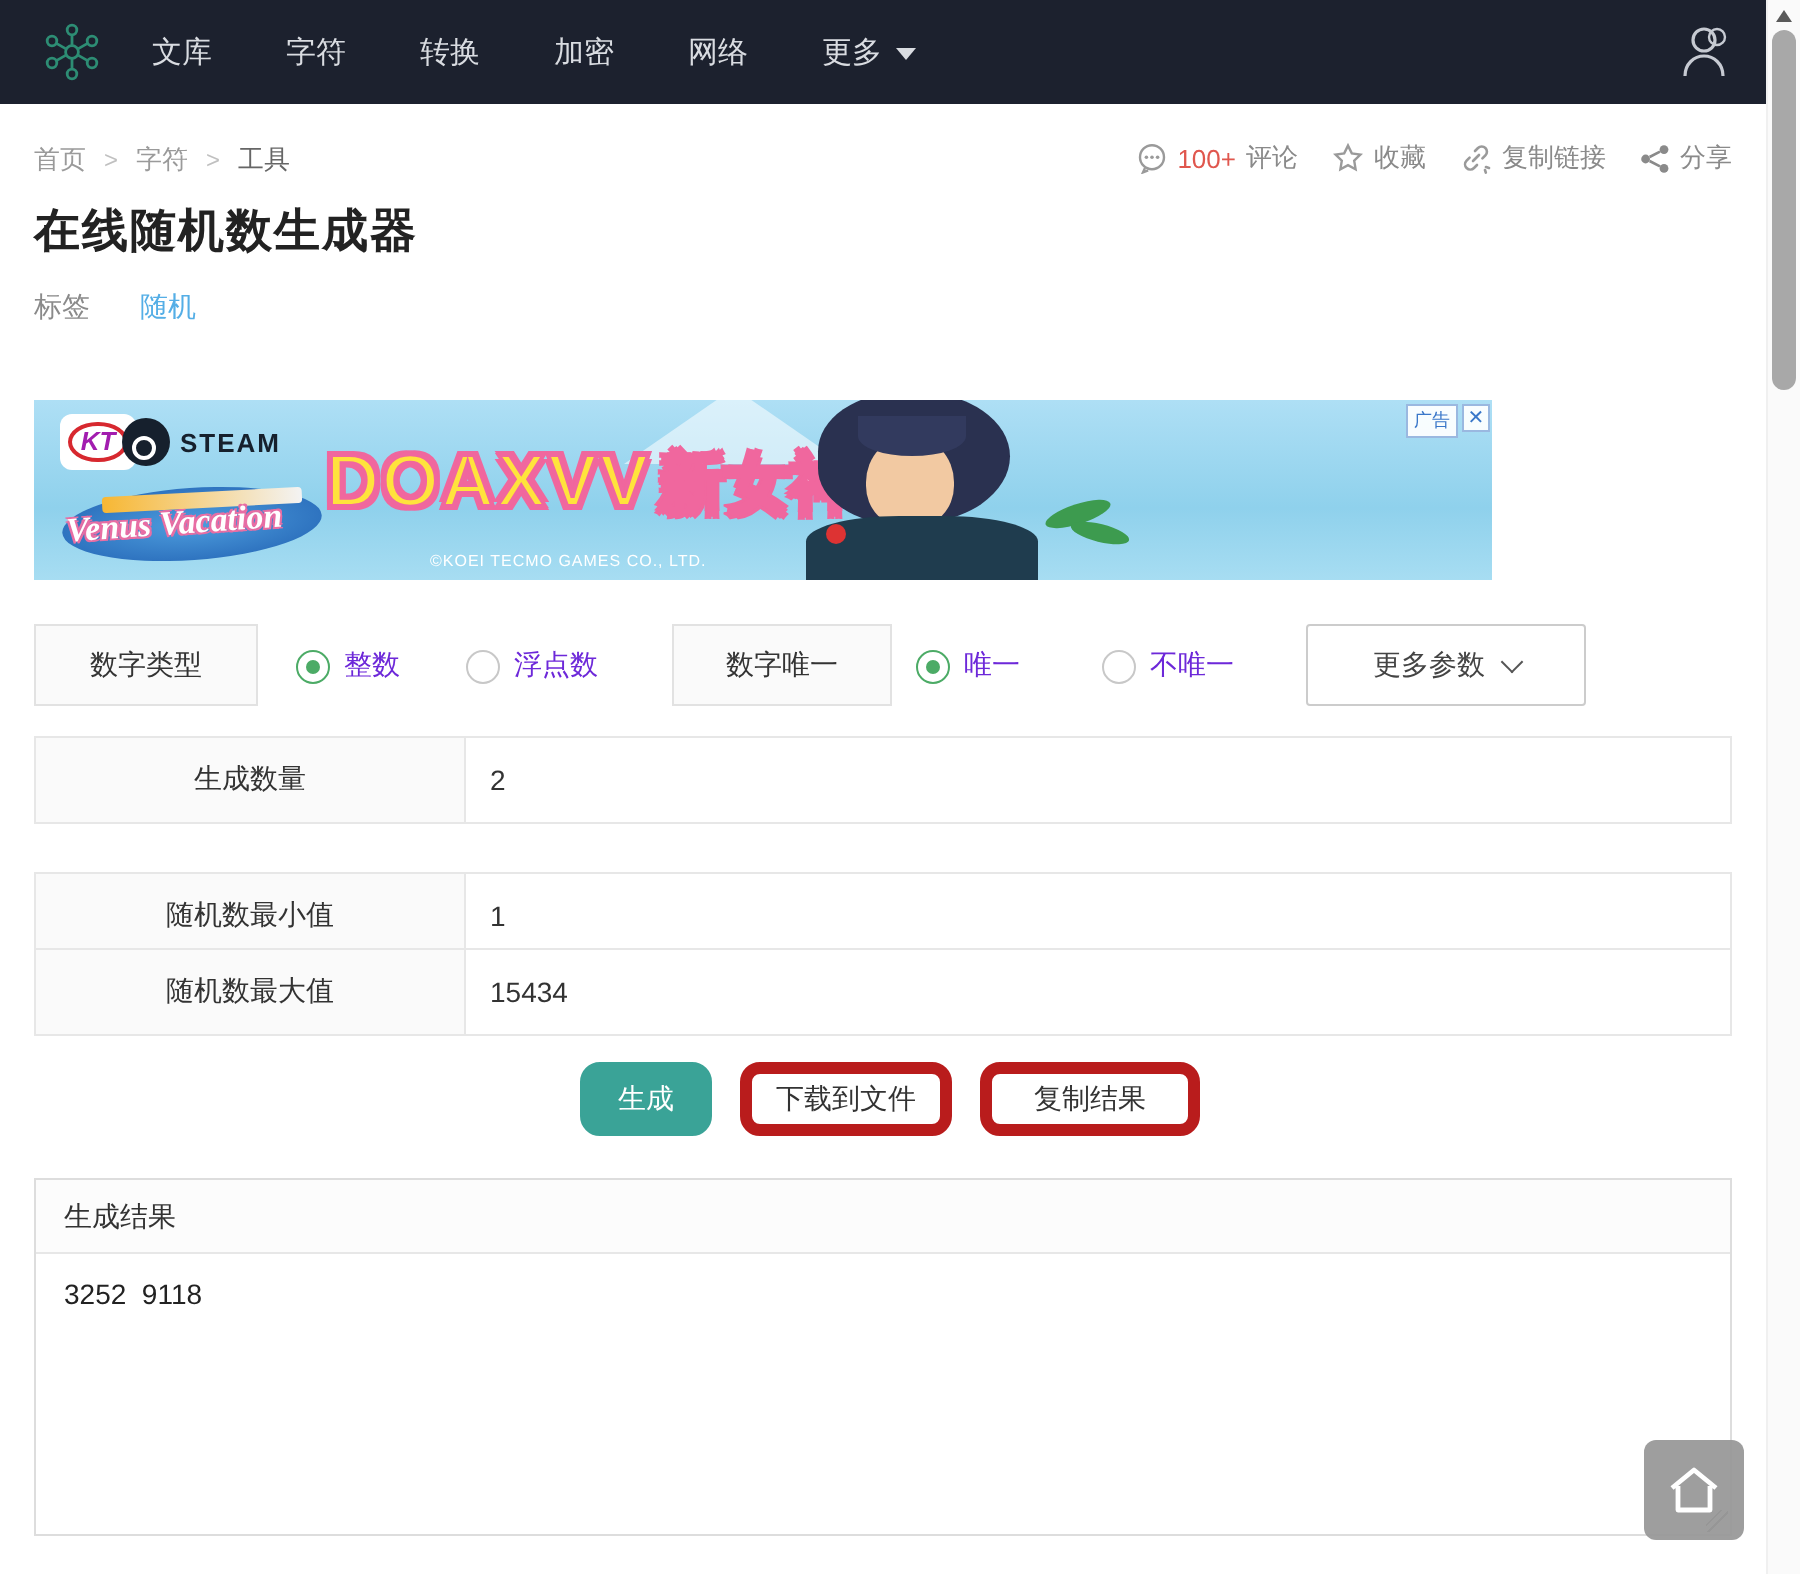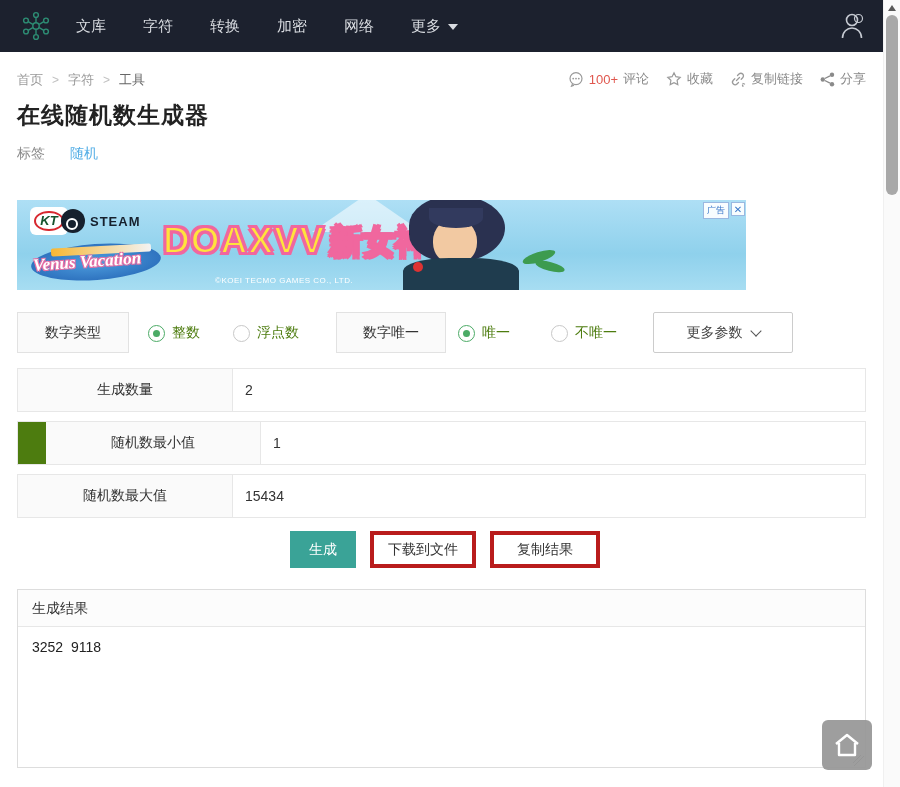--- a/index.html
+++ b/index.html
@@ -32,21 +32,21 @@
   
   .page-title { position:absolute; left:17px; top:100px; font-size:23px; color:#222; font-weight:600; letter-spacing:1px; }
   .tags-row { position:absolute; left:17px; top:145px; font-size:14px; display:flex; gap:25px; }
   .tags-label { color:#8a8a8a; }
   .tag-link { color:#54aee6; text-decoration:none; cursor:pointer; }
 
   
   .ad { position:absolute; left:17px; top:200px; width:729px; height:90px; overflow:hidden; background:linear-gradient(180deg,#aedff5 0%,#8fd1ec 60%,#a7ddf2 100%); }
   .ad-hut { position:absolute; left:295px; top:-6px; width:0; height:0; border-left:55px solid transparent; border-right:55px solid transparent; border-bottom:38px solid rgba(255,255,255,0.55); }
   .ad-kt { position:absolute; left:13px; top:7px; width:38px; height:28px; background:#fff; border-radius:6px; display:flex; align-items:center; justify-content:center; }
-  .ad-kt span { font-size:13px; font-weight:bold; font-style:italic; color:#14532d; border:2px solid #d7282f; border-radius:50%; padding:0 4px; line-height:16px; }
+  .ad-kt span { font-size:13px; font-weight:bold; font-style:italic; color:#a21caf; border:2px solid #d7282f; border-radius:50%; padding:0 4px; line-height:16px; }
   .ad-steam { position:absolute; left:44px; top:9px; display:flex; align-items:center; gap:5px; }
   .steam-circle { width:24px; height:24px; border-radius:50%; background:#16202d; position:relative; }
   .steam-circle::after { content:""; position:absolute; left:5px; top:9px; width:8px; height:8px; border:2px solid #fff; border-radius:50%; }
   .ad-steam b { color:#16202d; font-size:13px; letter-spacing:1px; }
   .ad-venus { position:absolute; left:10px; top:40px; width:145px; height:46px; }
   .venus-splash { position:absolute; left:4px; top:4px; width:130px; height:36px; background:radial-gradient(ellipse at center,#4e9ede 0%,#2f74c0 70%); border-radius:50%; transform:rotate(-4deg); }
   .venus-banner { position:absolute; left:24px; top:6px; width:100px; height:8px; background:linear-gradient(90deg,#f7b733,#f3f3f3); border-radius:2px; transform:rotate(-3deg); }
   .venus-text { position:absolute; left:6px; top:12px; font-family:"Liberation Serif","DejaVu Serif",serif; font-style:italic; font-weight:bold; font-size:17px; color:#fff; text-shadow:1px 1px 0 #e86ea4,-1px 1px 0 #e86ea4,1px -1px 0 #e86ea4,-1px -1px 0 #e86ea4; transform:rotate(-4deg); white-space:nowrap; }
   .ad-headline { position:absolute; left:146px; top:20px; display:flex; align-items:baseline; gap:4px; white-space:nowrap; }
   .hl-en { font-size:37px; font-weight:bold; color:#ffe33c; -webkit-text-stroke:2px #f0679e; text-shadow:2px 2px 0 #f0679e,-2px 2px 0 #f0679e,2px -2px 0 #f0679e,-2px -2px 0 #f0679e; letter-spacing:1px;text-align:center; }
@@ -69,33 +69,33 @@
   .ad-close { position:absolute; right:1px; top:2px; width:14px; height:14px; background:rgba(255,255,255,0.92); color:#3a77c9; font-size:10px; line-height:14px; text-align:center; border:1px solid #9ab8e0; cursor:pointer; }
 
   
   .opt-box { position:absolute; top:312px; height:41px; background:#fafafa; border:1px solid #e2e2e2; color:#333; font-size:14px; display:flex; align-items:center; justify-content:center; }
   .box-type { left:17px; width:112px; }
   .box-unique { left:336px; width:110px; }
   .radio { position:absolute; top:324px; display:flex; align-items:center; gap:7px; cursor:pointer; }
   .radio-circle { width:17px; height:17px; border-radius:50%; border:1px solid #c8c8c8; background:#fff; position:relative; flex:0 0 auto; }
   .radio.checked .radio-circle { border-color:#4cab66; }
   .radio.checked .radio-circle::after { content:""; position:absolute; left:4px; top:4px; width:7px; height:7px; border-radius:50%; background:#4cab66; }
-  .radio-label { font-size:14px; color:#4d7c0f; }
+  .radio-label { font-size:14px; color:#6d28d9; }
   .more-params { position:absolute; left:653px; top:312px; width:140px; height:41px; background:#fff; border:1px solid #ccc; border-radius:2px; font-size:14px; color:#444; display:flex; align-items:center; justify-content:center; gap:9px; cursor:pointer; }
   .chev { width:8px; height:8px; border-right:1.5px solid #555; border-bottom:1.5px solid #555; transform:rotate(45deg); margin-top:-4px; }
 
   
   .field-row { position:absolute; left:17px; width:849px; height:44px; border:1px solid #e7e7e7; display:flex; background:#4d7c0f; }
   .field-label { width:215px; background:#fafafa; border-right:1px solid #e7e7e7; display:flex; align-items:center; justify-content:center; font-size:14px; color:#333; flex:0 0 auto; }
   .field-input { flex:1; border:none; outline:none; padding:0 12px; font-size:14px; color:#333; font-family:inherit; background:#fff; }
 
   
-  .btn { position:absolute; top:531px; height:37px; font-size:14px; border-radius:0; cursor:pointer; font-family:inherit; }
+  .btn { position:absolute; top:531px; height:37px; font-size:14px; border-radius:10px; cursor:pointer; font-family:inherit; }
   .btn-generate { left:290px; width:66px; background:#3aa397; color:#fff; border:1px solid #3aa397; }
-  .btn-plain { background:#fff; color:#333; border:4px solid #b91c1c; }
+  .btn-plain { background:#fff; color:#333; border:6px solid #b91c1c; }
   .btn-download { left:370px; width:106px; }
   .btn-copy { left:490px; width:110px; }
 
   
   .result-panel { position:absolute; left:17px; top:589px; width:849px; height:179px; border:1px solid #ddd; background:#fff; }
   .result-header { height:37px; line-height:37px; padding-left:14px; font-size:14px; color:#333; background:#fcfcfc; border-bottom:1px solid #e7e7e7; }
   .result-body { padding:12px 14px; font-size:14px; color:#222; white-space:pre; }
   .resize-grip { position:absolute; right:1px; bottom:1px; width:11px; height:11px; background:
     linear-gradient(135deg, transparent 0 5px, #999 5px 6px, transparent 6px 8px, #999 8px 9px, transparent 9px); cursor:nwse-resize; }
 
@@ -261,21 +261,21 @@
 
   <button class="more-params">
     <span>更多参数</span>
     <span class="chev"></span>
   </button>
 
   <div class="field-row" style="top:368px;">
     <div class="field-label">生成数量</div>
     <input class="field-input" type="text" value="2" style="">
   </div>
-  <div class="field-row" style="top:421px;padding-left:28px;">
+  <div class="field-row" style="top:436px;">
     <div class="field-label">随机数最小值</div>
     <input class="field-input" type="text" value="1" style="">
   </div>
   <div class="field-row" style="top:474px;">
     <div class="field-label">随机数最大值</div>
     <input class="field-input" type="text" value="15434" style="">
   </div>
 
   <button class="btn btn-generate">生成</button>
   <button class="btn btn-plain btn-download">下载到文件</button>

